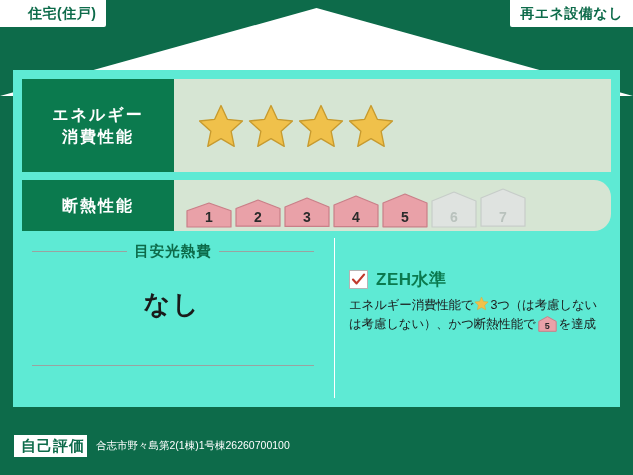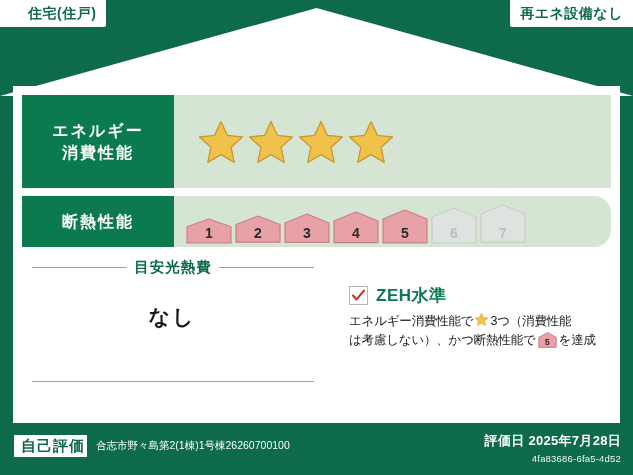--- a/index.html
+++ b/index.html
@@ -67,24 +67,24 @@
     font-weight: bold;
     letter-spacing: 1.5px;
     line-height: 1.15;
     margin-top: 2px;
   }
 
   
   .card {
     position: absolute;
     left: 13px;
-    top: 86px;
+    top: 70px;
     width: 607px;
     height: 337px;
-    background: #ffffff;
+    background: #5eead4;
     z-index: 3;
     box-sizing: border-box;
   }
 
   
   .perf-row {
     position: absolute;
     left: 9px;
     display: flex;
     align-items: stretch;
@@ -196,21 +196,21 @@
     color: #0d6b4a;
     font-weight: bold;
     font-size: 14.5px;
     letter-spacing: 1px;
     white-space: nowrap;
   }
   .cost-value {
     margin-top: 26px;
     text-align: center;
     color: #1a1a1a;
-    font-size: 21px;
+    font-size: 26px;
     font-weight: bold;
     letter-spacing: 2px;
   }
   .cost-rule-bottom {
     position: absolute;
     left: 10px;
     right: 8px;
     top: 127px;
     height: 1px;
     background: #9aa3a0;
@@ -431,34 +431,30 @@
             <span class="zeh-check">
               <svg width="15" height="15" viewBox="0 0 15 15">
                 <path d="M2 7.6 L5.6 11.4 L13 2.6" fill="none" stroke="#c0392b" stroke-width="2.2" stroke-linecap="round" stroke-linejoin="round"></path>
               </svg>
             </span>
             <span class="zeh-title">ZEH水準</span>
           </div>
           <div class="zeh-desc">
             <span>エネルギー消費性能で</span><svg class="inline-star" width="15" height="15" viewBox="0 0 24 24">
                 <polygon points="12,1.6 15.2,8.6 22.6,9.5 17.1,14.6 18.6,22 12,18.3 5.4,22 6.9,14.6 1.4,9.5 8.8,8.6" fill="#f0c14b" stroke="#d9ab3b" stroke-width="0.8"></polygon>
-              </svg><span>3つ（消費性能</span><br><span>は考慮しない）、かつ断熱性能で</span><span class="inline-house"><svg width="19" height="16" viewBox="0 0 19 16">
+              </svg><span>3つ（は考慮しない</span><br><span>は考慮しない）、かつ断熱性能で</span><span class="inline-house"><svg width="19" height="16" viewBox="0 0 19 16">
                   <polygon points="9.5,0.6 18.2,5.4 18.2,15.3 0.8,15.3 0.8,5.4" fill="#e9a1a8" stroke="#c97f88" stroke-width="1"></polygon>
                 </svg><span class="n">5</span></span><span>を達成</span>
           </div>
         </div>
       </div>
 
     </div>
   </div>
 
   <div class="footer">
     <div class="footer-left">
       <span class="self-badge">自己評価</span>
       <span class="footer-address">合志市野々島第2(1棟)1号棟26260700100</span>
     </div>
-    <div class="footer-right">
-      <div class="eval-date">評価日 2025年7月28日</div>
-      <div class="eval-id">4fa83686-6fa5-4d52</div>
-    </div>
   </div>
 
 </div>
 
 </body></html>

